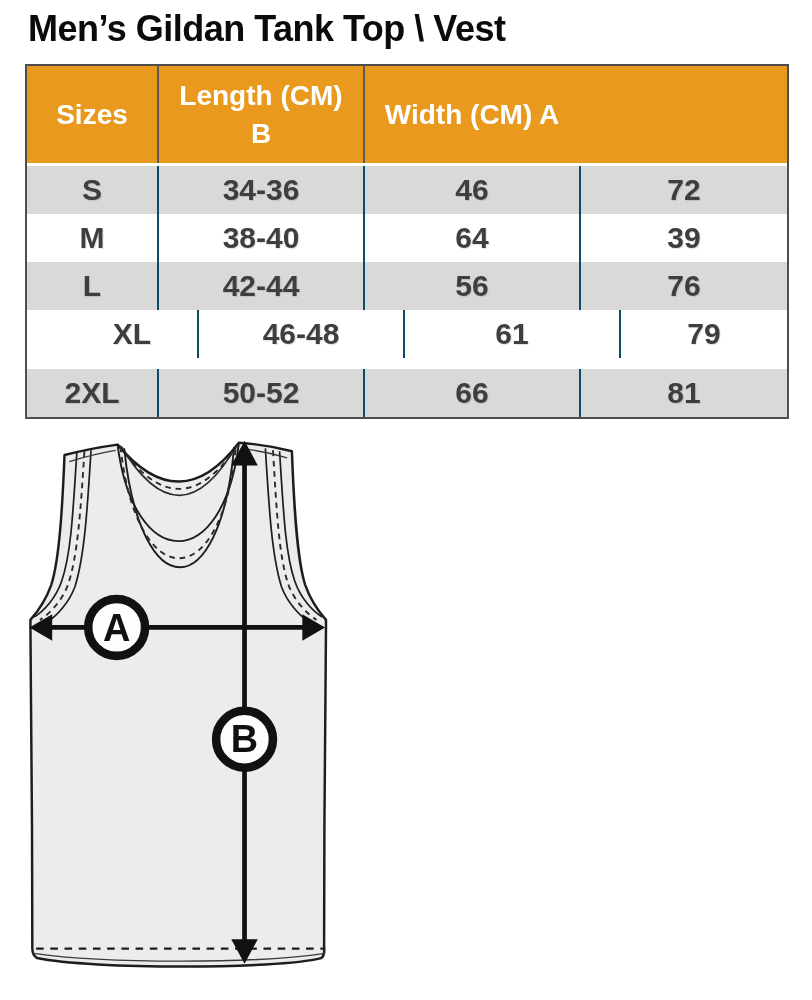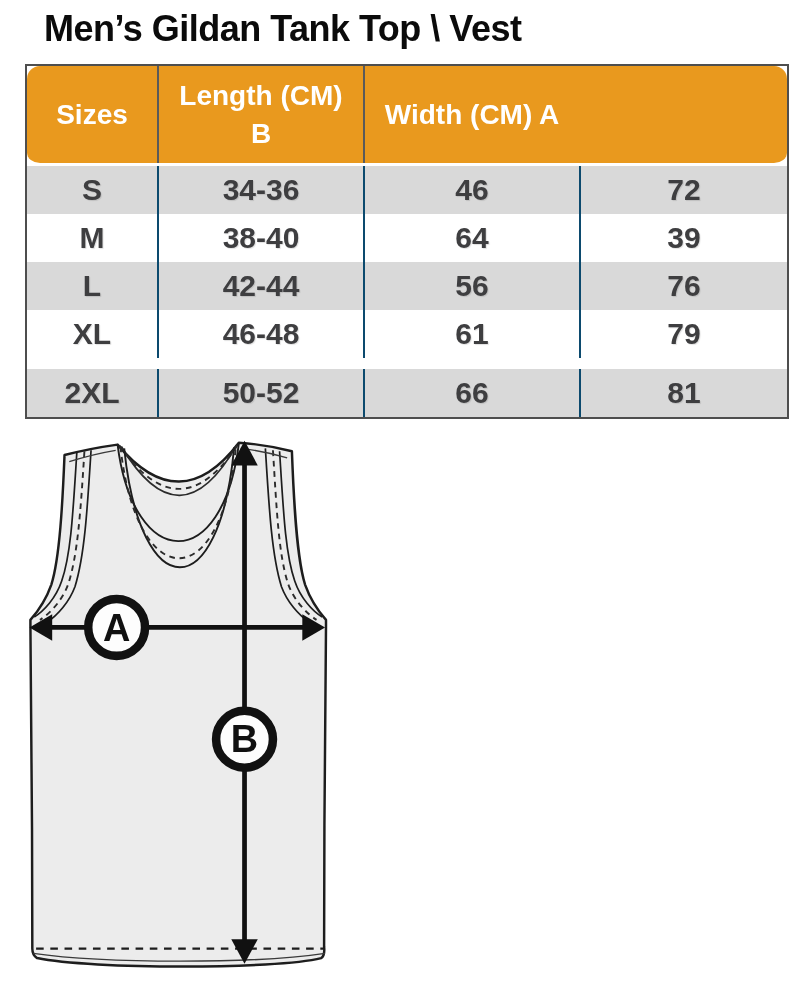--- a/index.html
+++ b/index.html
@@ -2,21 +2,21 @@
 <html><head>
 <meta charset="utf-8">
 <style>
   html,body{margin:0;padding:0;}
   body{
     width:812px;height:1000px;position:relative;overflow:hidden;
     background:#ffffff;
     font-family:"Liberation Sans","DejaVu Sans",sans-serif;
   }
   .page-title{
-    position:absolute;left:44px;top:8px;width:760px;
+    position:absolute;left:28px;top:8px;width:760px;
     font-size:36px;font-weight:bold;color:#0b0b0b;letter-spacing:-0.5px;
   }
   
   .size-table{
     position:absolute;left:25px;top:64px;width:764px;
     border:2px solid #4e4e4e;box-sizing:border-box;background:#fff;
   }
   .header-row{
     display:grid;grid-template-columns:130px 206px 216px 1fr;
     border-bottom:3px solid #ffffff;
@@ -43,21 +43,21 @@
     font-family:"Liberation Sans","DejaVu Sans",sans-serif;
     font-weight:900;font-size:40px;fill:#101010;
   }
 </style>
 </head>
 <body>
 
 <div class="page-title">Men’s Gildan Tank Top \ Vest</div>
 
 <div class="size-table">
-  <div class="header-row" style="background-color: rgb(233, 153, 30); border-radius: 13px;">
+  <div class="header-row" style="background-color: rgb(233, 153, 30);">
     <div class="header-cell">Sizes</div>
     <div class="header-cell">Length  (CM) B</div>
     <div class="header-cell">Width (CM) A</div>
   </div>
 
   <div class="body-row" style="background-color: rgb(217, 217, 217);">
     <div class="body-cell">S</div>
     <div class="body-cell">34-36</div>
     <div class="body-cell">46</div>
     <div class="body-cell">72</div>
@@ -67,21 +67,21 @@
     <div class="body-cell">38-40</div>
     <div class="body-cell">64</div>
     <div class="body-cell">39</div>
   </div>
   <div class="body-row" style="background-color: rgb(217, 217, 217);">
     <div class="body-cell">L</div>
     <div class="body-cell">42-44</div>
     <div class="body-cell">56</div>
     <div class="body-cell">76</div>
   </div>
-  <div class="body-row" style="background-color: rgb(255, 255, 255);">
+  <div class="body-row" style="background-color: rgb(255, 255, 255); padding-left: 40px;">
     <div class="body-cell">XL</div>
     <div class="body-cell">46-48</div>
     <div class="body-cell">61</div>
     <div class="body-cell">79</div>
   </div>
   <div class="body-row" style="background-color: rgb(217, 217, 217); margin-top: 11px;">
     <div class="body-cell">2XL</div>
     <div class="body-cell">50-52</div>
     <div class="body-cell">66</div>
     <div class="body-cell">81</div>

